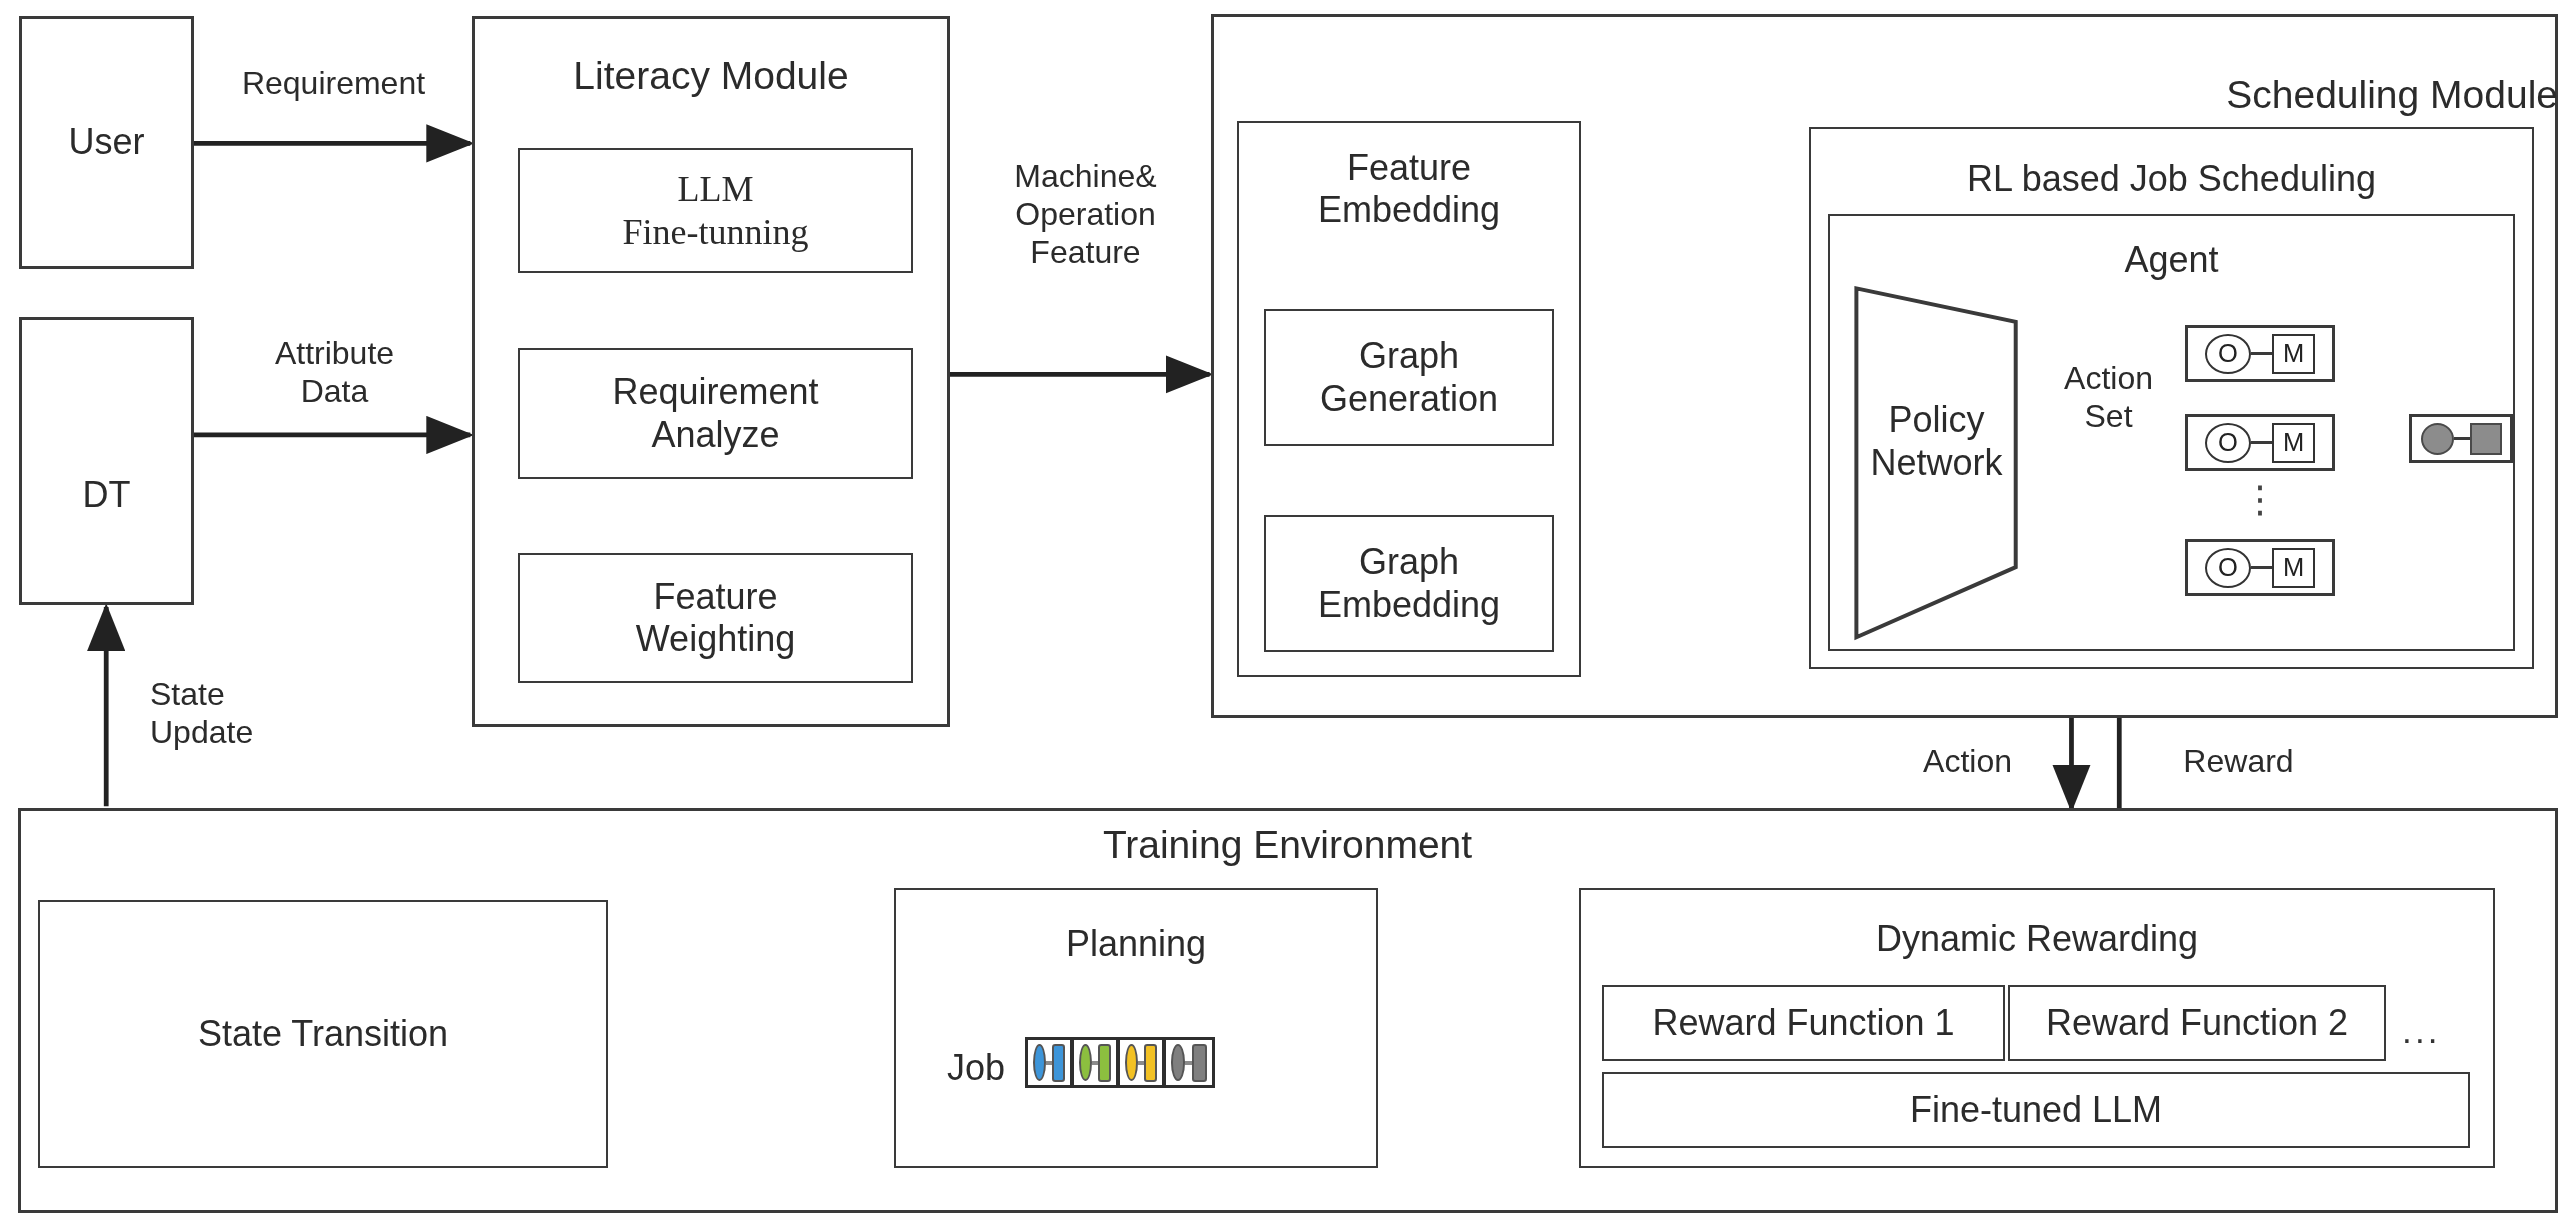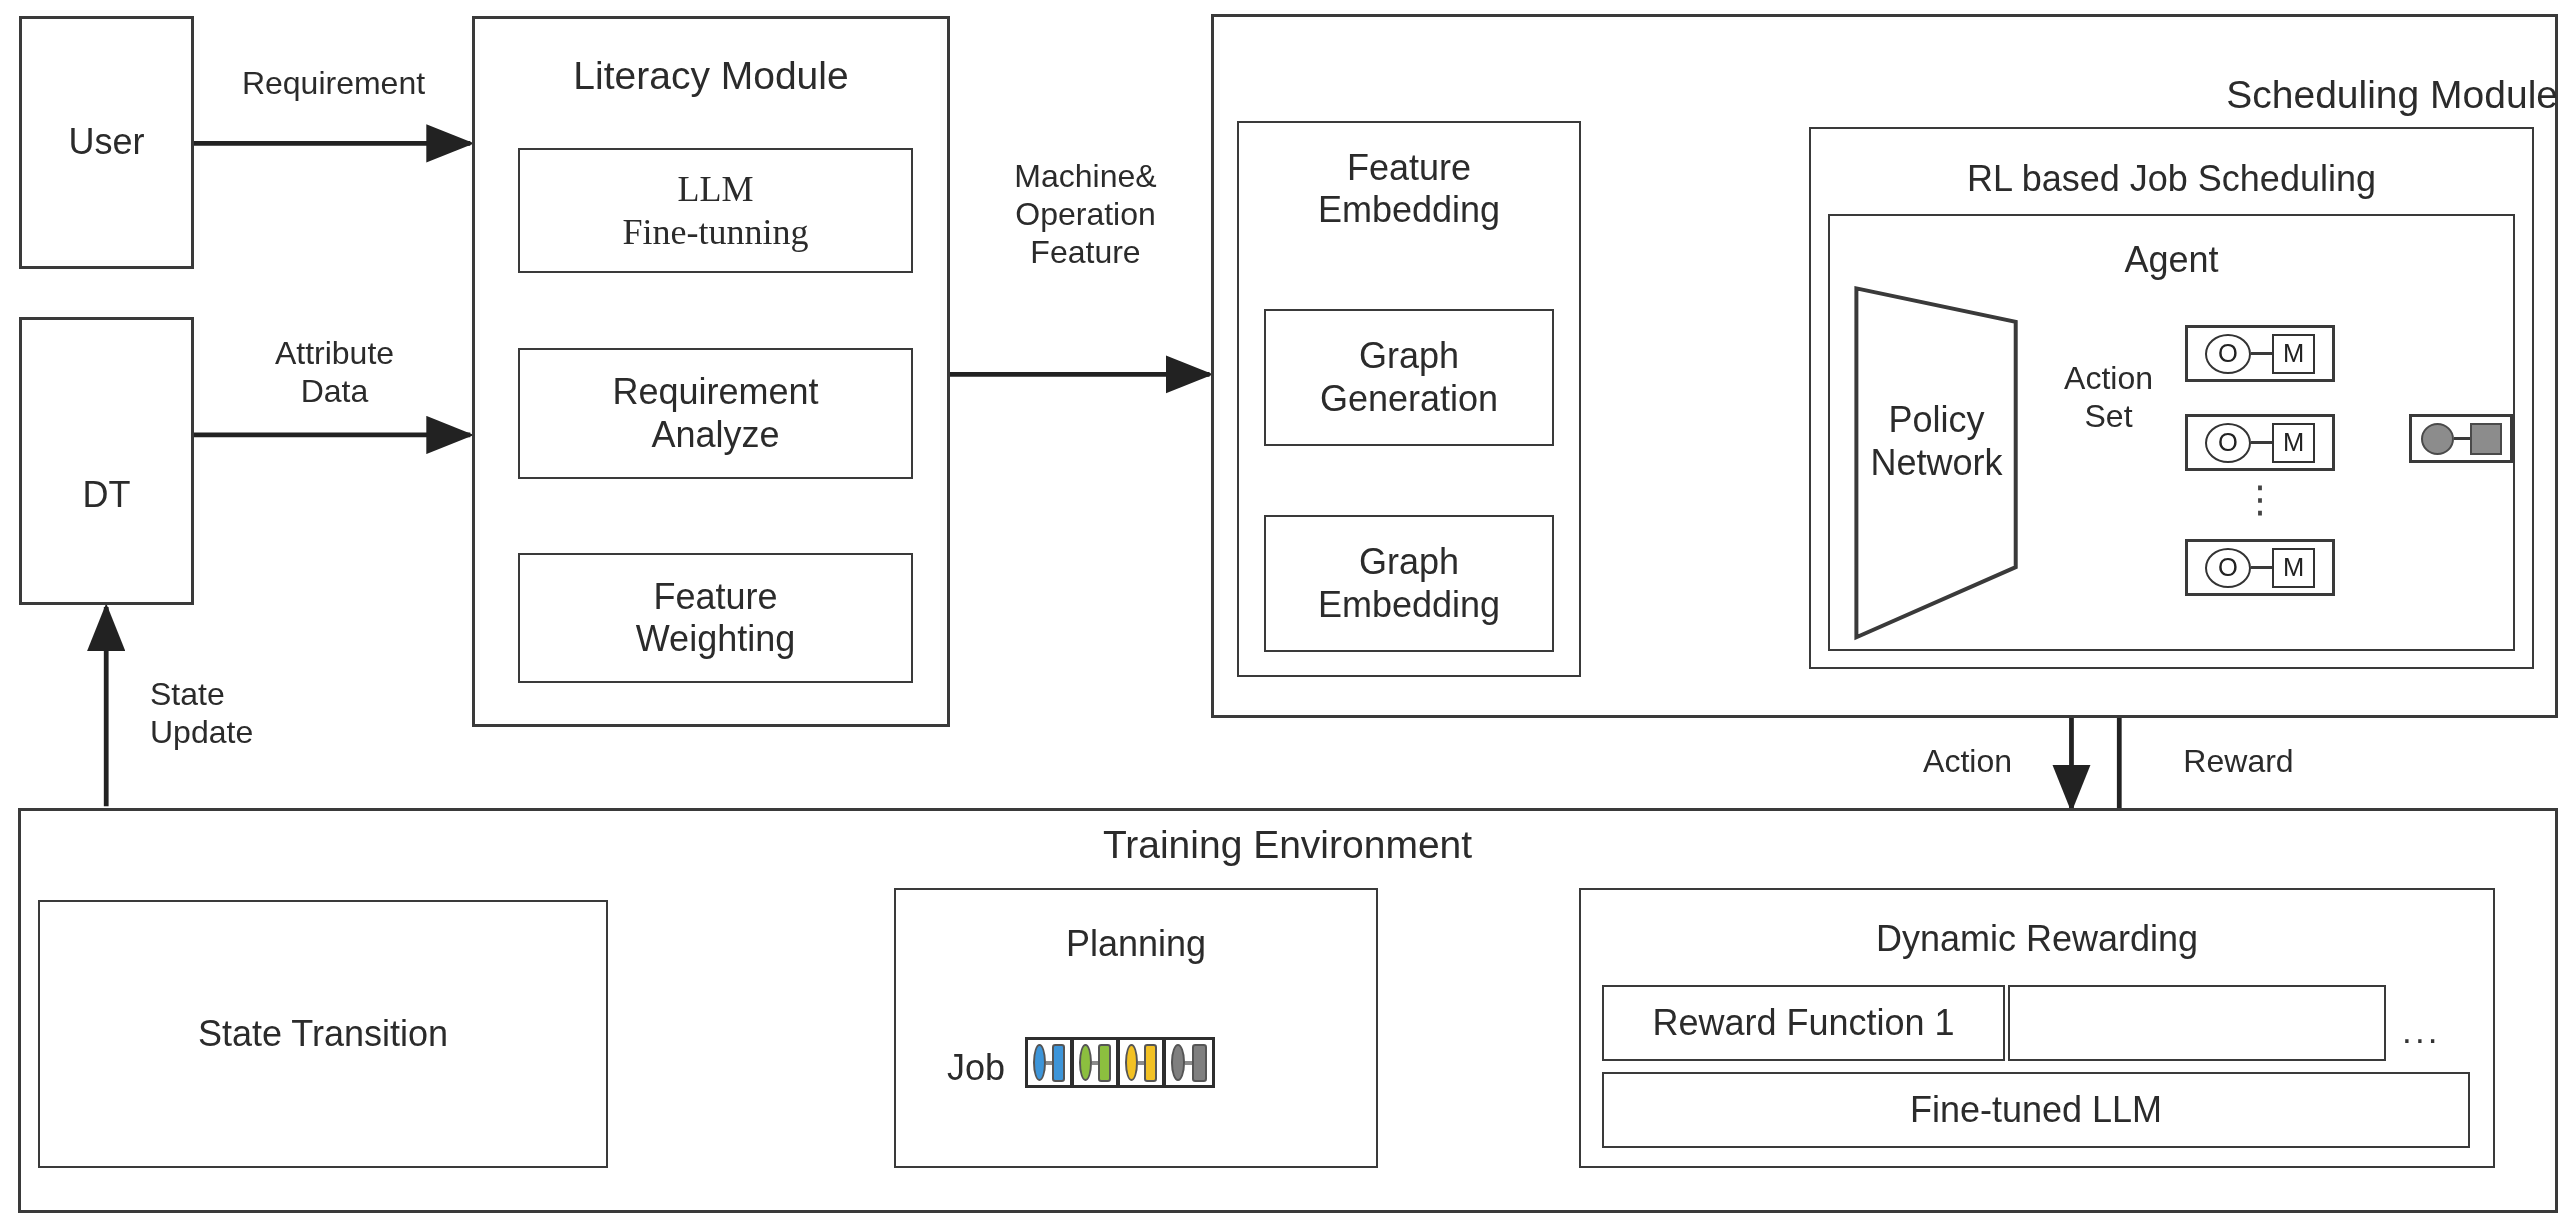--- a/index.html
+++ b/index.html
@@ -285,20 +285,21 @@
     </span>
   </div>
 
   <div class="box thin" style="left:1579px;top:888px;width:916px;height:280px;"></div>
   <div class="lbl f-sub" style="left:1579px;top:918px;width:916px;">Dynamic Rewarding</div>
 
   <div class="box thin" style="left:1602px;top:985px;width:403px;height:76px;"></div>
   <div class="ctr f-box" style="left:1602px;top:985px;width:403px;height:76px;">Reward Function 1</div>
 
   <div class="box thin" style="left:2008px;top:985px;width:378px;height:76px;"></div>
+  <div class="ctr f-box" style="left:2008px;top:985px;width:378px;height:76px;">Reward Function 2</div>
 
   <div class="lbl f-box dots3" style="left:2402px;top:1010px;width:80px;text-align:left;">...</div>
 
   <div class="box thin" style="left:1602px;top:1072px;width:868px;height:76px;"></div>
   <div class="ctr f-box" style="left:1602px;top:1072px;width:868px;height:76px;">Fine-tuned LLM</div>
 
 </div>
 
 
 </body></html>

